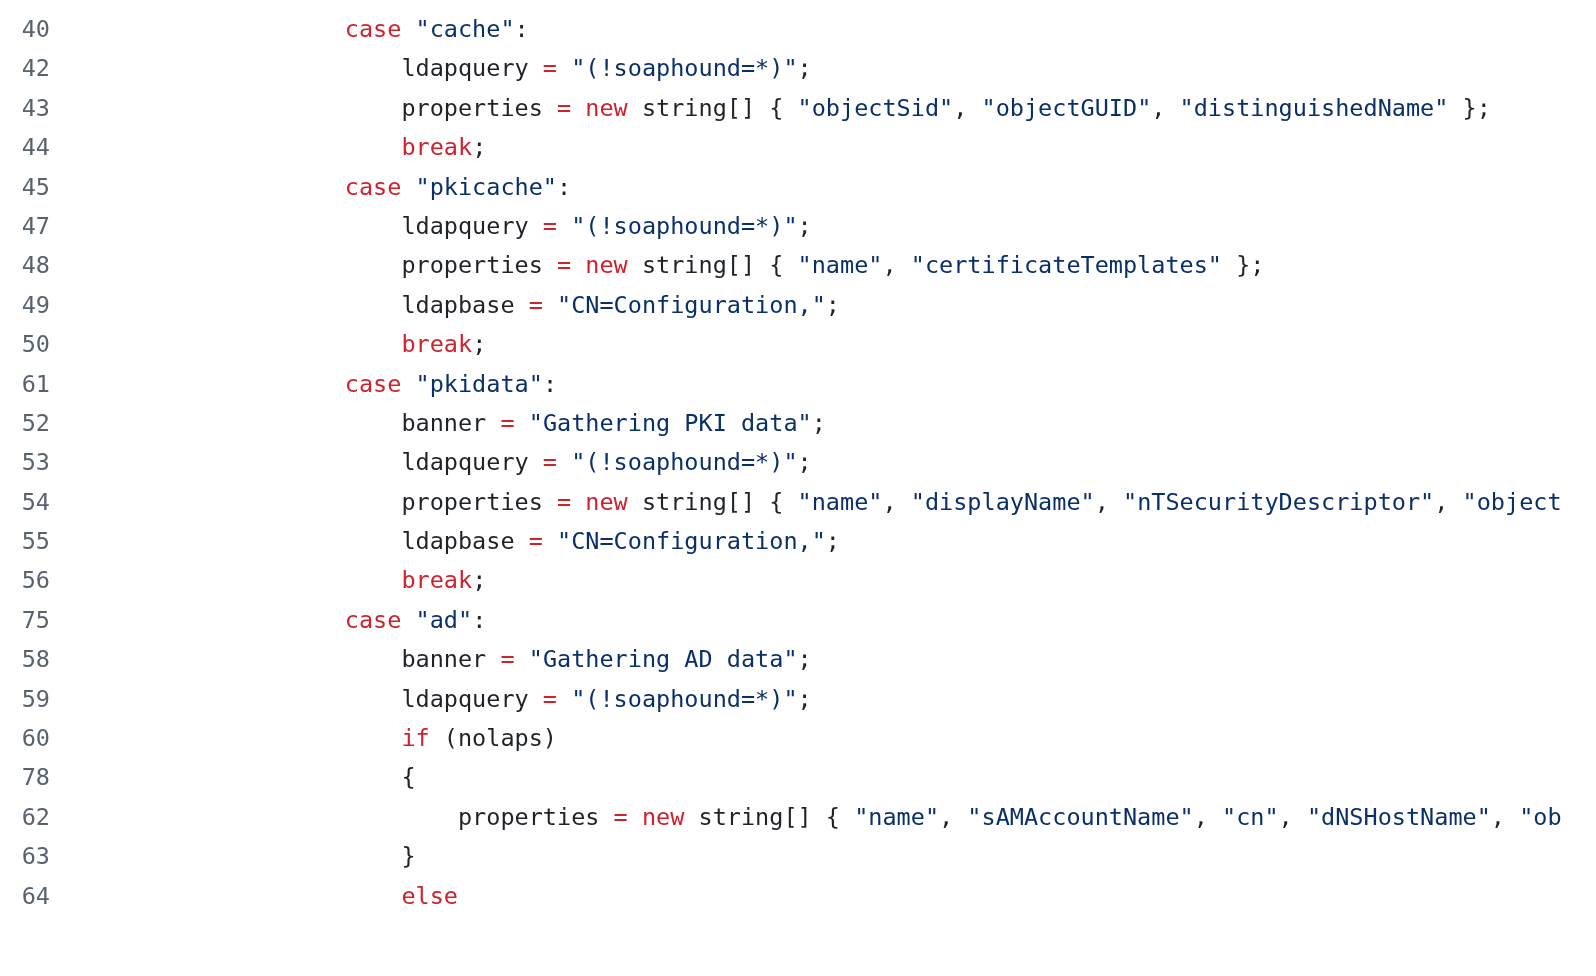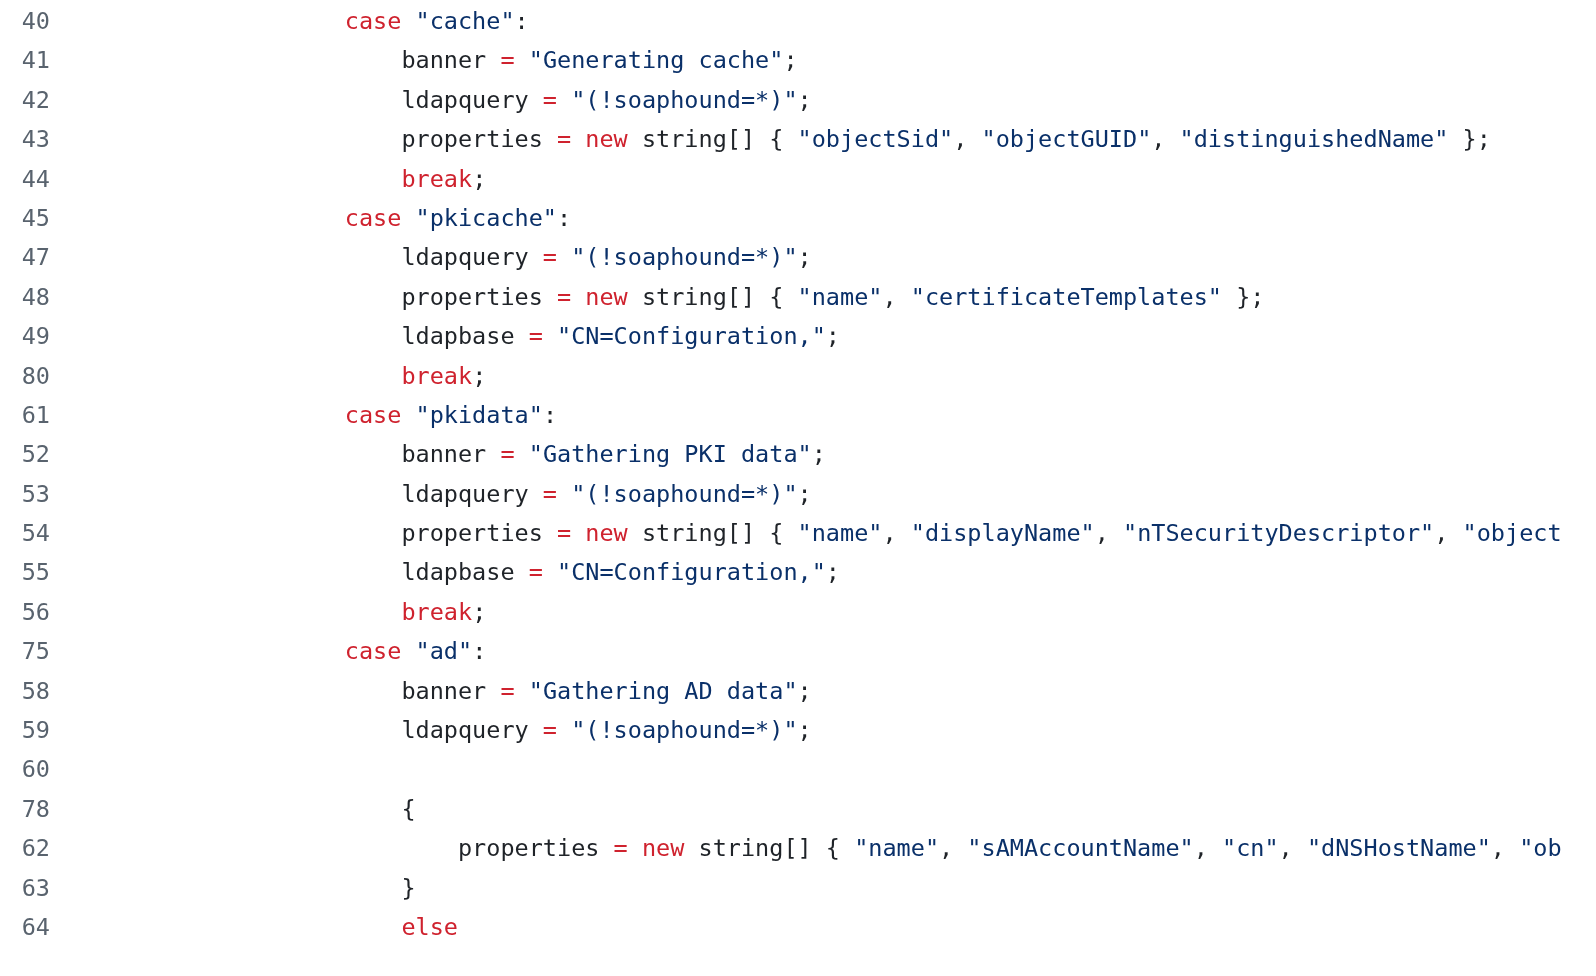--- a/index.html
+++ b/index.html
@@ -10,21 +10,21 @@
     height: 976px;
     overflow: hidden;
   }
   .code-viewer {
     width: 1596px;
     height: 976px;
     overflow: hidden;
     background: var(--bg, #ffffff);
     font-family: "DejaVu Sans Mono", "Liberation Mono", monospace;
     font-size: 23.5px;
-    padding-top: 2px;
+    padding-top: 10px;
     box-sizing: border-box;
   }
   .code-line {
     display: flex;
     height: 39.4px;
     line-height: 39.4px;
     white-space: pre;
   }
   .line-number {
     flex: 0 0 50px;
@@ -42,37 +42,36 @@
   .tok-k { color: var(--kw, #cf222e); }
   .tok-s { color: var(--str, #0a3069); }
   .tok-p { color: var(--plain, #1f2328); }
 </style>
 </head>
 <body>
 
 <div class="code-viewer">
   <div>
       <div class="code-line"><span class="line-number">40</span><span class="code-content">            <span class="tok-k">case</span><span class="tok-p"> </span><span class="tok-s">"cache"</span><span class="tok-p">:</span></span></div>
-      <div class="code-line"><span class="line-number">41</span><span class="code-content">                <span class="tok-p">banner </span><span class="tok-k">=</span><span class="tok-p"> </span><span class="tok-s">"Generating cache"</span><span class="tok-p">;</span></span></div>
       <div class="code-line"><span class="line-number">42</span><span class="code-content">                <span class="tok-p">ldapquery </span><span class="tok-k">=</span><span class="tok-p"> </span><span class="tok-s">"(!soaphound=*)"</span><span class="tok-p">;</span></span></div>
       <div class="code-line"><span class="line-number">43</span><span class="code-content">                <span class="tok-p">properties </span><span class="tok-k">=</span><span class="tok-p"> </span><span class="tok-k">new</span><span class="tok-p"> string[] { </span><span class="tok-s">"objectSid"</span><span class="tok-p">, </span><span class="tok-s">"objectGUID"</span><span class="tok-p">, </span><span class="tok-s">"distinguishedName"</span><span class="tok-p"> };</span></span></div>
       <div class="code-line"><span class="line-number">44</span><span class="code-content">                <span class="tok-k">break</span><span class="tok-p">;</span></span></div>
       <div class="code-line"><span class="line-number">45</span><span class="code-content">            <span class="tok-k">case</span><span class="tok-p"> </span><span class="tok-s">"pkicache"</span><span class="tok-p">:</span></span></div>
       <div class="code-line"><span class="line-number">47</span><span class="code-content">                <span class="tok-p">ldapquery </span><span class="tok-k">=</span><span class="tok-p"> </span><span class="tok-s">"(!soaphound=*)"</span><span class="tok-p">;</span></span></div>
       <div class="code-line"><span class="line-number">48</span><span class="code-content">                <span class="tok-p">properties </span><span class="tok-k">=</span><span class="tok-p"> </span><span class="tok-k">new</span><span class="tok-p"> string[] { </span><span class="tok-s">"name"</span><span class="tok-p">, </span><span class="tok-s">"certificateTemplates"</span><span class="tok-p"> };</span></span></div>
       <div class="code-line"><span class="line-number">49</span><span class="code-content">                <span class="tok-p">ldapbase </span><span class="tok-k">=</span><span class="tok-p"> </span><span class="tok-s">"CN=Configuration,"</span><span class="tok-p">;</span></span></div>
-      <div class="code-line"><span class="line-number">80</span><span class="code-content">                <span class="tok-k">break</span><span class="tok-p">;</span></span></div>
+      <div class="code-line"><span class="line-number">50</span><span class="code-content">                <span class="tok-k">break</span><span class="tok-p">;</span></span></div>
       <div class="code-line"><span class="line-number">61</span><span class="code-content">            <span class="tok-k">case</span><span class="tok-p"> </span><span class="tok-s">"pkidata"</span><span class="tok-p">:</span></span></div>
       <div class="code-line"><span class="line-number">52</span><span class="code-content">                <span class="tok-p">banner </span><span class="tok-k">=</span><span class="tok-p"> </span><span class="tok-s">"Gathering PKI data"</span><span class="tok-p">;</span></span></div>
       <div class="code-line"><span class="line-number">53</span><span class="code-content">                <span class="tok-p">ldapquery </span><span class="tok-k">=</span><span class="tok-p"> </span><span class="tok-s">"(!soaphound=*)"</span><span class="tok-p">;</span></span></div>
       <div class="code-line"><span class="line-number">54</span><span class="code-content">                <span class="tok-p">properties </span><span class="tok-k">=</span><span class="tok-p"> </span><span class="tok-k">new</span><span class="tok-p"> string[] { </span><span class="tok-s">"name"</span><span class="tok-p">, </span><span class="tok-s">"displayName"</span><span class="tok-p">, </span><span class="tok-s">"nTSecurityDescriptor"</span><span class="tok-p">, </span><span class="tok-s">"object</span></span></div>
       <div class="code-line"><span class="line-number">55</span><span class="code-content">                <span class="tok-p">ldapbase </span><span class="tok-k">=</span><span class="tok-p"> </span><span class="tok-s">"CN=Configuration,"</span><span class="tok-p">;</span></span></div>
       <div class="code-line"><span class="line-number">56</span><span class="code-content">                <span class="tok-k">break</span><span class="tok-p">;</span></span></div>
       <div class="code-line"><span class="line-number">75</span><span class="code-content">            <span class="tok-k">case</span><span class="tok-p"> </span><span class="tok-s">"ad"</span><span class="tok-p">:</span></span></div>
       <div class="code-line"><span class="line-number">58</span><span class="code-content">                <span class="tok-p">banner </span><span class="tok-k">=</span><span class="tok-p"> </span><span class="tok-s">"Gathering AD data"</span><span class="tok-p">;</span></span></div>
       <div class="code-line"><span class="line-number">59</span><span class="code-content">                <span class="tok-p">ldapquery </span><span class="tok-k">=</span><span class="tok-p"> </span><span class="tok-s">"(!soaphound=*)"</span><span class="tok-p">;</span></span></div>
-      <div class="code-line"><span class="line-number">60</span></div>
+      <div class="code-line"><span class="line-number">60</span><span class="code-content">                <span class="tok-k">if</span><span class="tok-p"> (nolaps)</span></span></div>
       <div class="code-line"><span class="line-number">78</span><span class="code-content">                <span class="tok-p">{</span></span></div>
       <div class="code-line"><span class="line-number">62</span><span class="code-content">                    <span class="tok-p">properties </span><span class="tok-k">=</span><span class="tok-p"> </span><span class="tok-k">new</span><span class="tok-p"> string[] { </span><span class="tok-s">"name"</span><span class="tok-p">, </span><span class="tok-s">"sAMAccountName"</span><span class="tok-p">, </span><span class="tok-s">"cn"</span><span class="tok-p">, </span><span class="tok-s">"dNSHostName"</span><span class="tok-p">, </span><span class="tok-s">"ob</span></span></div>
       <div class="code-line"><span class="line-number">63</span><span class="code-content">                <span class="tok-p">}</span></span></div>
       <div class="code-line"><span class="line-number">64</span><span class="code-content">                <span class="tok-k">else</span></span></div>
     </div>
 </div>
 
 </body></html>

